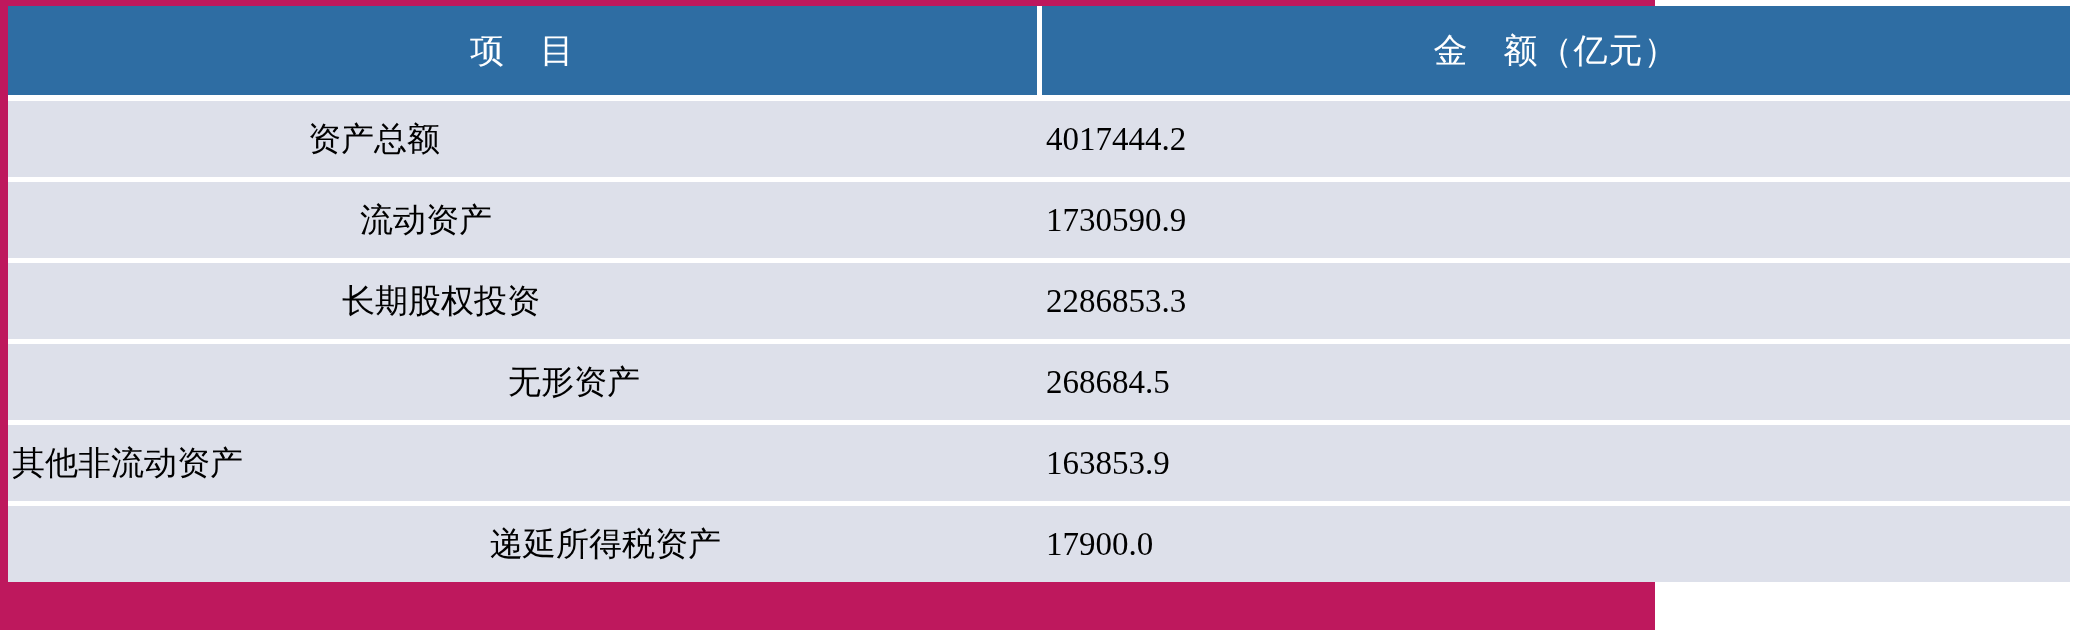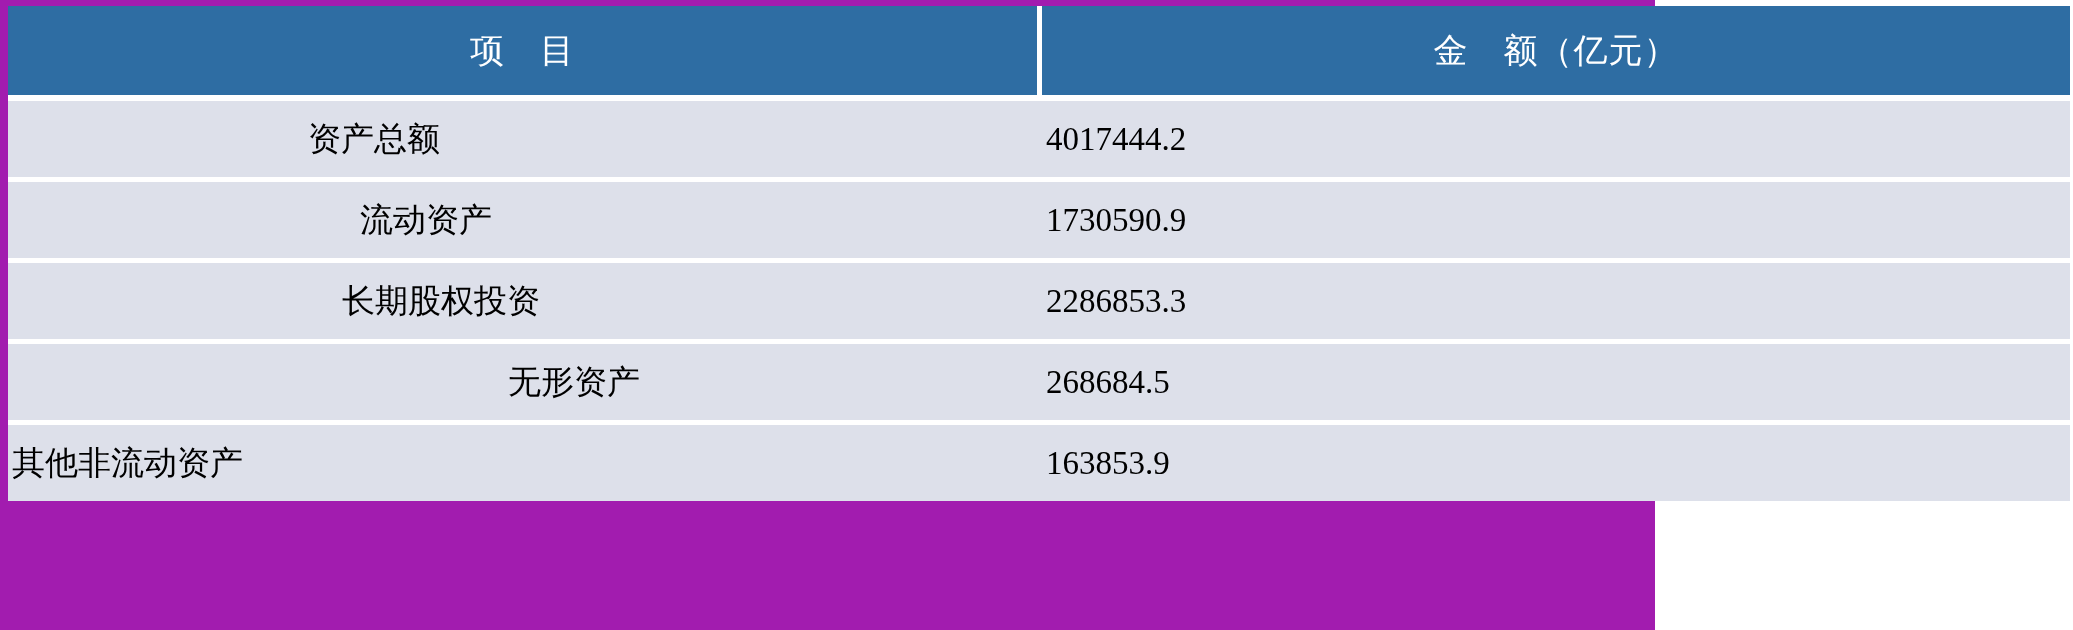--- a/index.html
+++ b/index.html
@@ -11,21 +11,21 @@
     width: 2073px;
     height: 630px;
     font-family: "Liberation Serif", "DejaVu Serif", serif;
     overflow: hidden;
   }
 
   .table-wrap {
     position: relative;
     width: 1655px;
     height: 630px;
-    background: #a21caf;
+    background: #be185d;
     box-sizing: border-box;
     padding: 6px 8px 13px 8px;
   }
 
   .fin-table {
     width: 2057px;
     border-collapse: separate;
     border-spacing: 0;
     table-layout: fixed;
   }
@@ -148,15 +148,23 @@
         </td>
       </tr>
       <tr class="ind-5">
         <td class="cell-item">
           <span class="item-text">其他非流动资产</span>
         </td>
         <td class="cell-amount amount-pad">
           <span class="amount-text">163853.9</span>
         </td>
       </tr>
+      <tr class="ind-6">
+        <td class="cell-item">
+          <span class="item-text">递延所得税资产</span>
+        </td>
+        <td class="cell-amount amount-pad">
+          <span class="amount-text">17900.0</span>
+        </td>
+      </tr>
     </tbody>
   </table>
 </div>
 
 </body></html>

